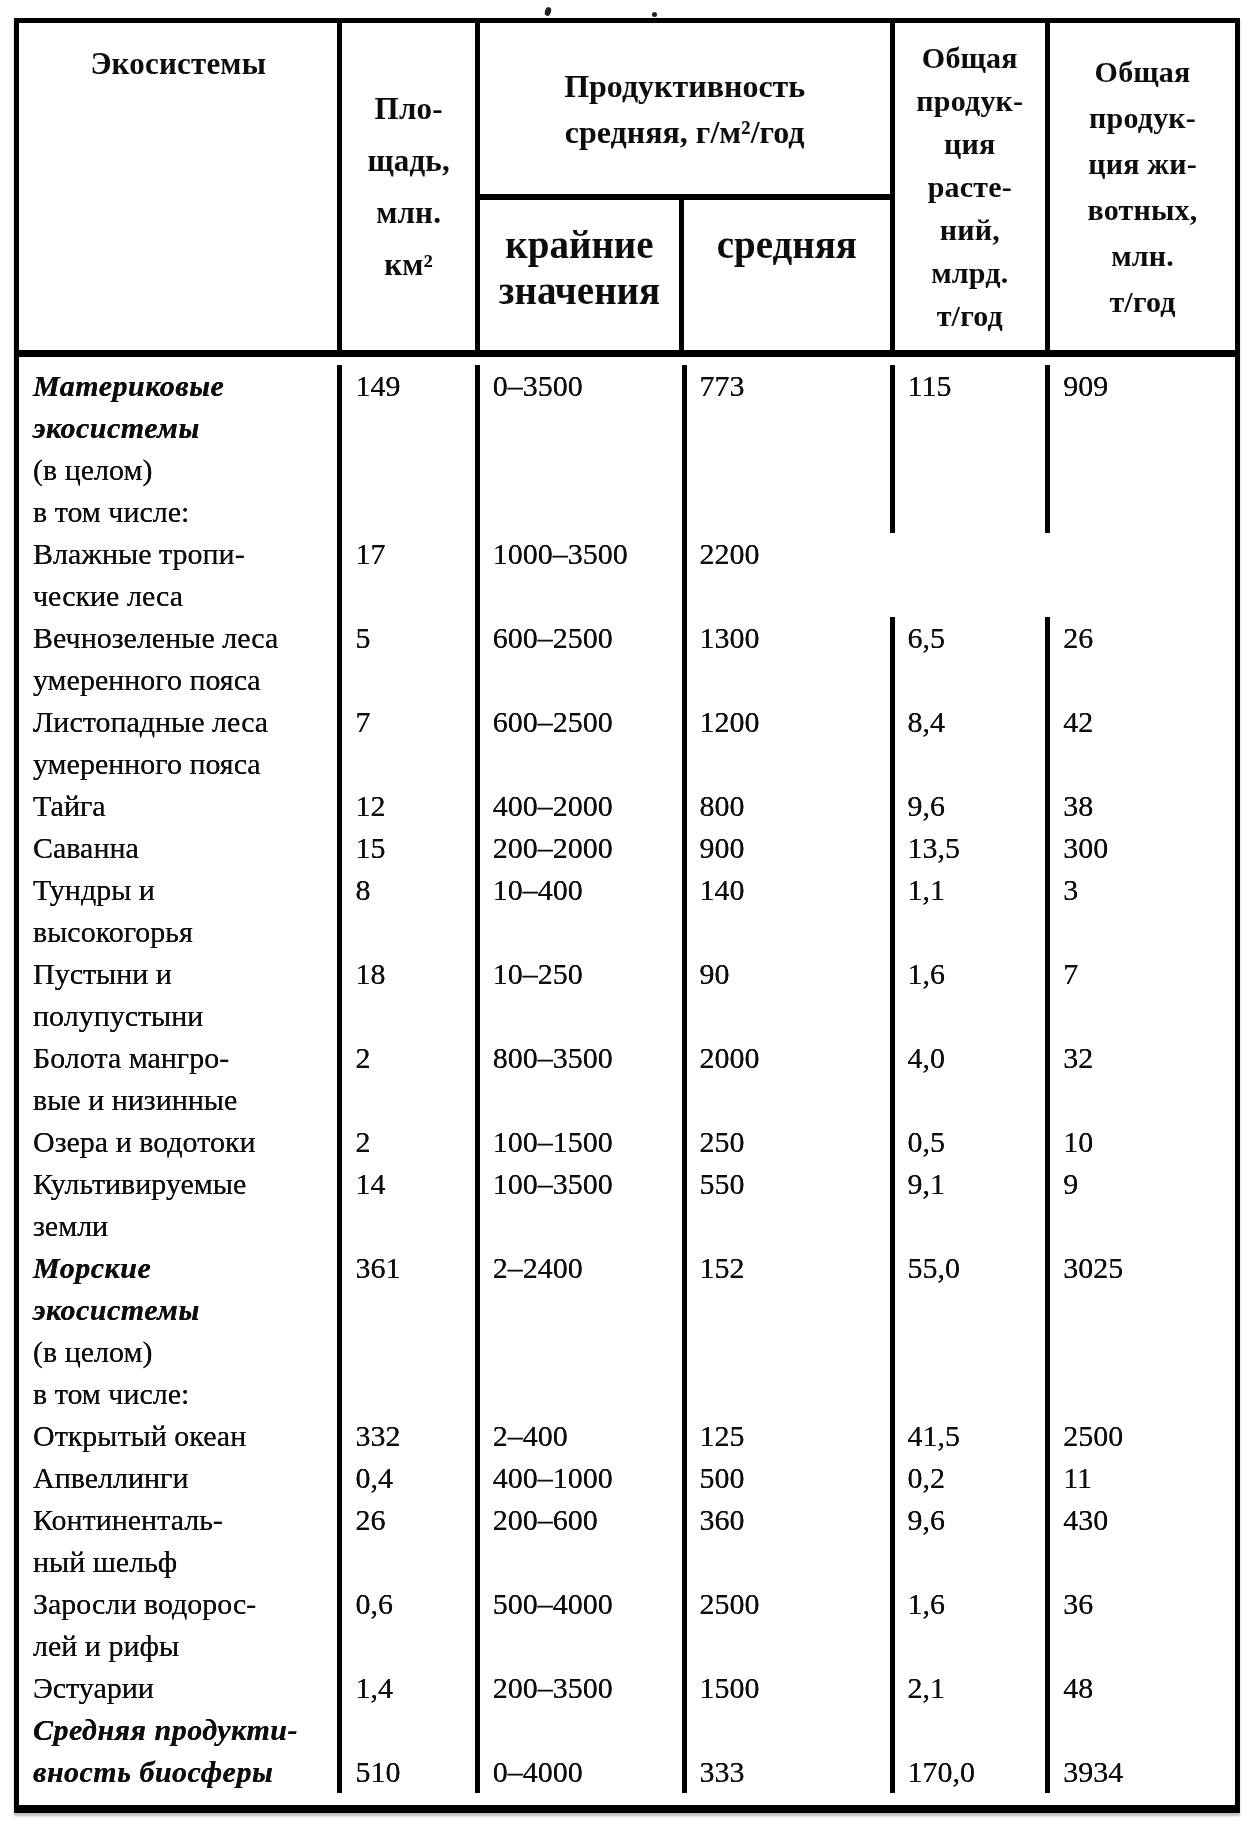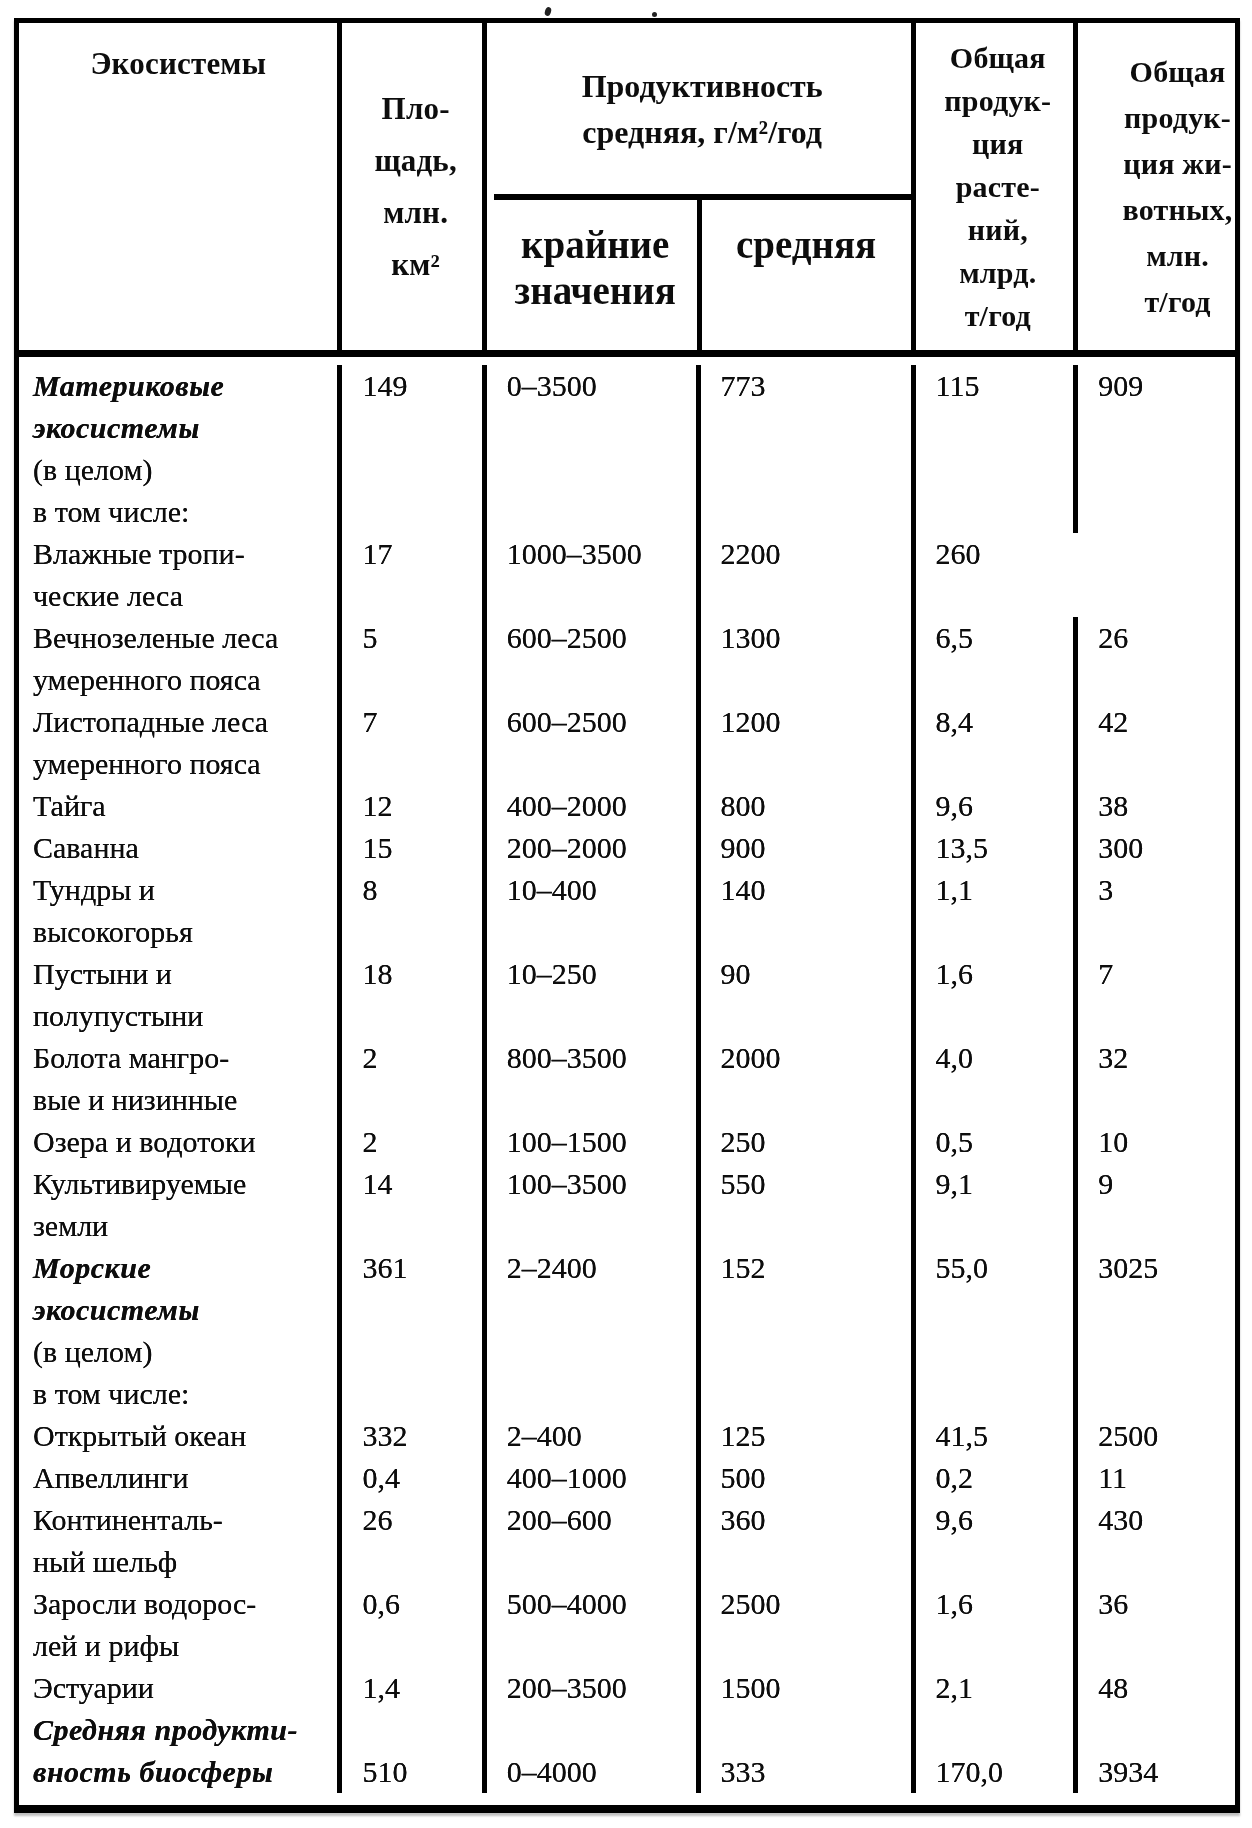--- a/index.html
+++ b/index.html
@@ -21,21 +21,20 @@
   .doc-table{
     position:absolute;left:14px;top:18px;width:1226px;
     border:5px solid #000;border-bottom-width:8px;
     background:#fff;
     box-sizing:border-box;
     box-shadow:0 3px 2px rgba(0,0,0,.25);
   }
   .thead,.trow{
     display:grid;
     grid-template-columns:26.6% 11.3% 17% 17.1% 12.8% 15.2%;
-    gap:7px;
   }
   
   .thead{height:327px;border-bottom:7px solid #000;}
   .hc{border-right:5px solid #000;box-sizing:border-box;
       font-weight:700;font-size:31px;line-height:46px;
       white-space:pre-line;text-align:center;
       display:flex;flex-direction:column;justify-content:center;align-items:center;
       letter-spacing:.2px;}
   .hc.col-eco{justify-content:flex-start;padding-top:18px;}
   .hc.col-area{line-height:52px;}
@@ -131,23 +130,20 @@
           </div>
           <div class="cell val">
             <span>17</span>
           </div>
           <div class="cell val">
             <span>1000–3500</span>
           </div>
           <div class="cell val">
             <span>2200</span>
           </div>
-          <div class="cell val">
-            <span>260</span>
-          </div>
         </div>
         <div class="trow">
           <div class="cell name">
             <span class="nline">Вечнозеленые леса</span>
             <span class="nline">умеренного пояса</span>
           </div>
           <div class="cell val">
             <span>5</span>
           </div>
           <div class="cell val">

